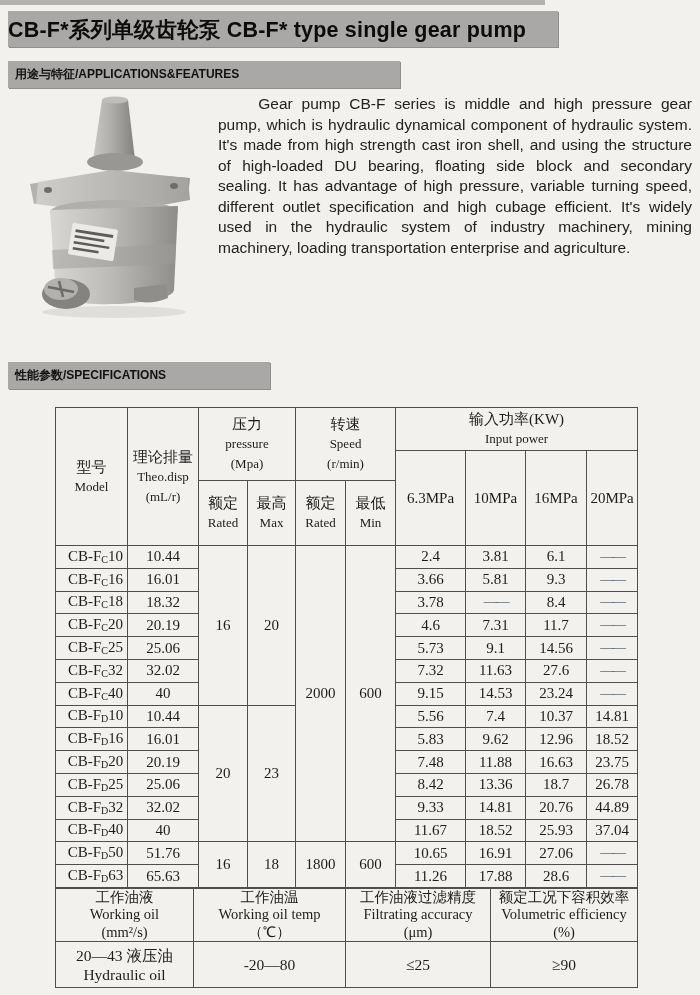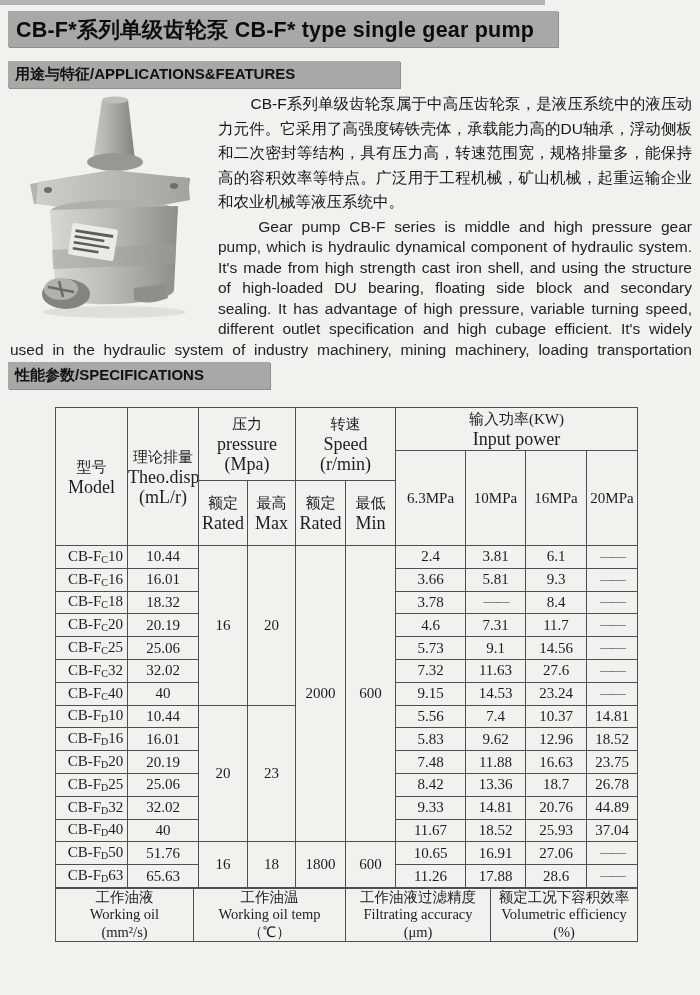--- a/index.html
+++ b/index.html
@@ -12,30 +12,30 @@
     overflow:hidden;
   }
   .top-strip{
     position:absolute;left:0;top:0;width:545px;height:5px;
     background:#b3b2b0;
   }
   .title-bar{
     position:absolute;left:8px;top:11px;width:550px;height:36px;
     background:#a9a8a6;
     display:flex;align-items:center;
-    padding-left:8px;box-sizing:border-box;
+    box-sizing:border-box;
     font-weight:bold;font-size:21.5px;letter-spacing:.2px;color:#0c0c0c;
     box-shadow:1px 1px 0 #8f8e8c;
   }
   .section-bar{
     position:absolute;left:8px;height:27px;
     background:#a9a8a6;
     display:flex;align-items:center;
     padding-left:7px;box-sizing:border-box;
-    font-weight:bold;font-size:15px;color:#111;
+    font-weight:bold;font-size:12px;color:#111;
     box-shadow:1px 1px 0 #8f8e8c;
   }
   .bar-applications{top:61px;width:392px;}
   .bar-specs{top:362px;width:262px;}
 
   .content{
     position:absolute;left:10px;top:92px;width:682px;height:266px;
     overflow:hidden;
   }
   .pump-fig{
@@ -53,21 +53,21 @@
   .tables{position:absolute;left:55px;top:407px;width:582px;}
   table{border-collapse:collapse;table-layout:fixed;width:582px;
         font-family:"Liberation Serif", serif;color:#1c1c1c;}
   th,td{border:1px solid #4f4f4f;padding:0;text-align:center;vertical-align:middle;
         font-weight:normal;overflow:hidden;}
   table.spec{border:1.5px solid #3f3f3f;}
   table.oil{border:1.5px solid #3f3f3f;border-top:none;}
 
   tr.hr1{height:43px;} tr.hr2{height:30px;} tr.hr3{height:65px;}
   thead th{font-size:15px;line-height:20px;text-align:center;}
-  thead .en{font-size:18px;}
+  thead .en{font-size:13px;}
   tbody td{height:21.8px;font-size:15px;line-height:1;}
   td.model-cell{text-align:center;padding-left:8px;}
   sub.model-sub{font-size:10px;vertical-align:-2px;}
   td.dash{color:#5e6974;letter-spacing:-.15em;font-size:14px;}
 
   tr.oil-head{height:40px;}
   tr.oil-head th{font-size:14.5px;line-height:17.5px;}
   tr.oil-vals{height:46px;}
   tr.oil-vals td{font-size:15.5px;line-height:19px;}
 </style>
@@ -123,21 +123,20 @@
           <rect x="60" y="144" width="30" height="2.5"></rect>
           <rect x="60" y="150" width="36" height="2.5"></rect>
           <rect x="60" y="156" width="26" height="2.5"></rect>
         </g>
         <ellipse cx="52" cy="200" rx="24" ry="15" fill="#84837f"></ellipse>
         <ellipse cx="47" cy="195" rx="17" ry="11" fill="#b2b1ae"></ellipse>
         <path d="M34,193 l26,5 M45,187 l4,16" stroke="#6c6b68" stroke-width="2.5" fill="none"></path>
         <path d="M120,206 q14,6 34,-2 l-2,-14 -32,4 z" fill="#8f8e8b"></path>
       </svg>
     </div>
-    <p class="cn">CB-F系列单级齿轮泵属于中高压齿轮泵，是液压系统中的液压动力元件。它采用了高强度铸铁壳体，承载能力高的DU轴承，浮动侧板和二次密封等结构，具有压力高，转速范围宽，规格排量多，能保持高的容积效率等特点。广泛用于工程机械，矿山机械，起重运输企业和农业机械等液压系统中。</p>
     <p class="en">Gear pump CB-F series is middle and high pressure gear pump, which is hydraulic dynamical component of hydraulic system. It's made from high strength cast iron shell, and using the structure of high-loaded DU bearing, floating side block and secondary sealing. It has advantage of high pressure, variable turning speed, different outlet specification and high cubage efficient. It's widely used in the hydraulic system of industry machinery, mining machinery, loading transportation enterprise and agriculture.</p>
   </div>
 
   <div class="section-bar bar-specs">
     <span>性能参数/SPECIFICATIONS</span>
   </div>
 
   <div class="tables">
 
     <table class="spec">
@@ -361,17 +360,26 @@
           <div>工作油液过滤精度</div>
           <div>Filtrating accuracy</div>
           <div>(μm)</div>
         </th>
         <th>
           <div>额定工况下容积效率</div>
           <div>Volumetric efficiency</div>
           <div>(%)</div>
         </th>
       </tr>
+      <tr class="oil-vals">
+        <td>
+          <div>20—43 液压油</div>
+          <div>Hydraulic oil</div>
+        </td>
+        <td>-20—80</td>
+        <td>≤25</td>
+        <td>≥90</td>
+      </tr>
     </tbody>
       </table>
 
   </div>
 </div>
 
 </body></html>

